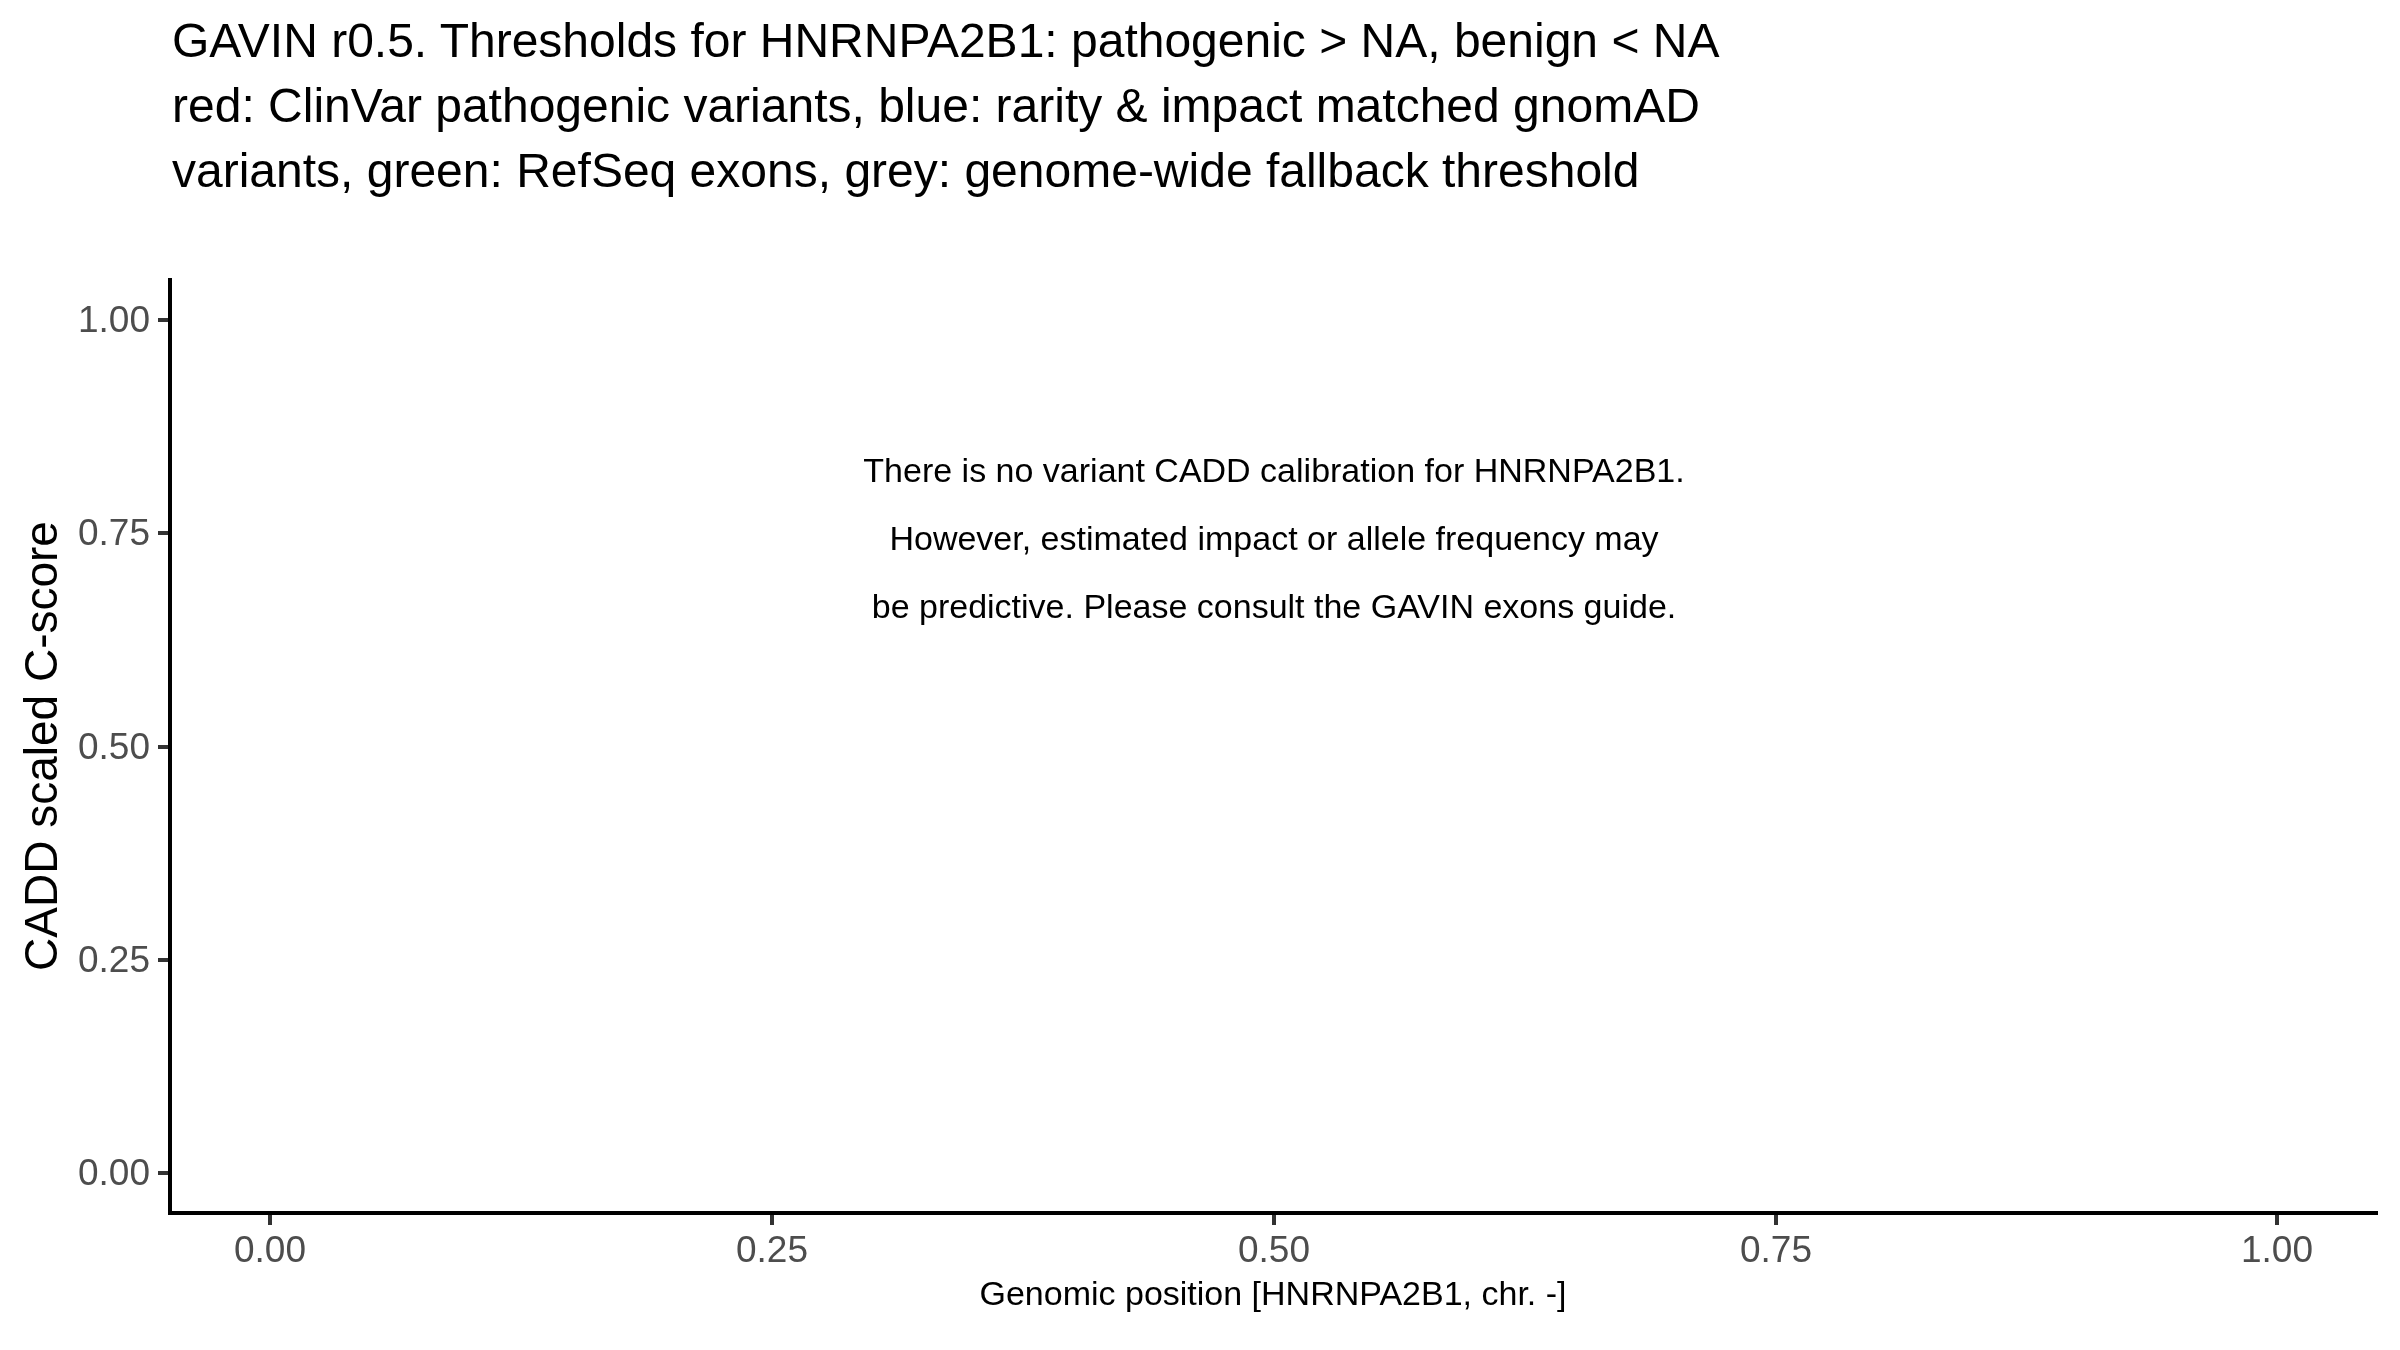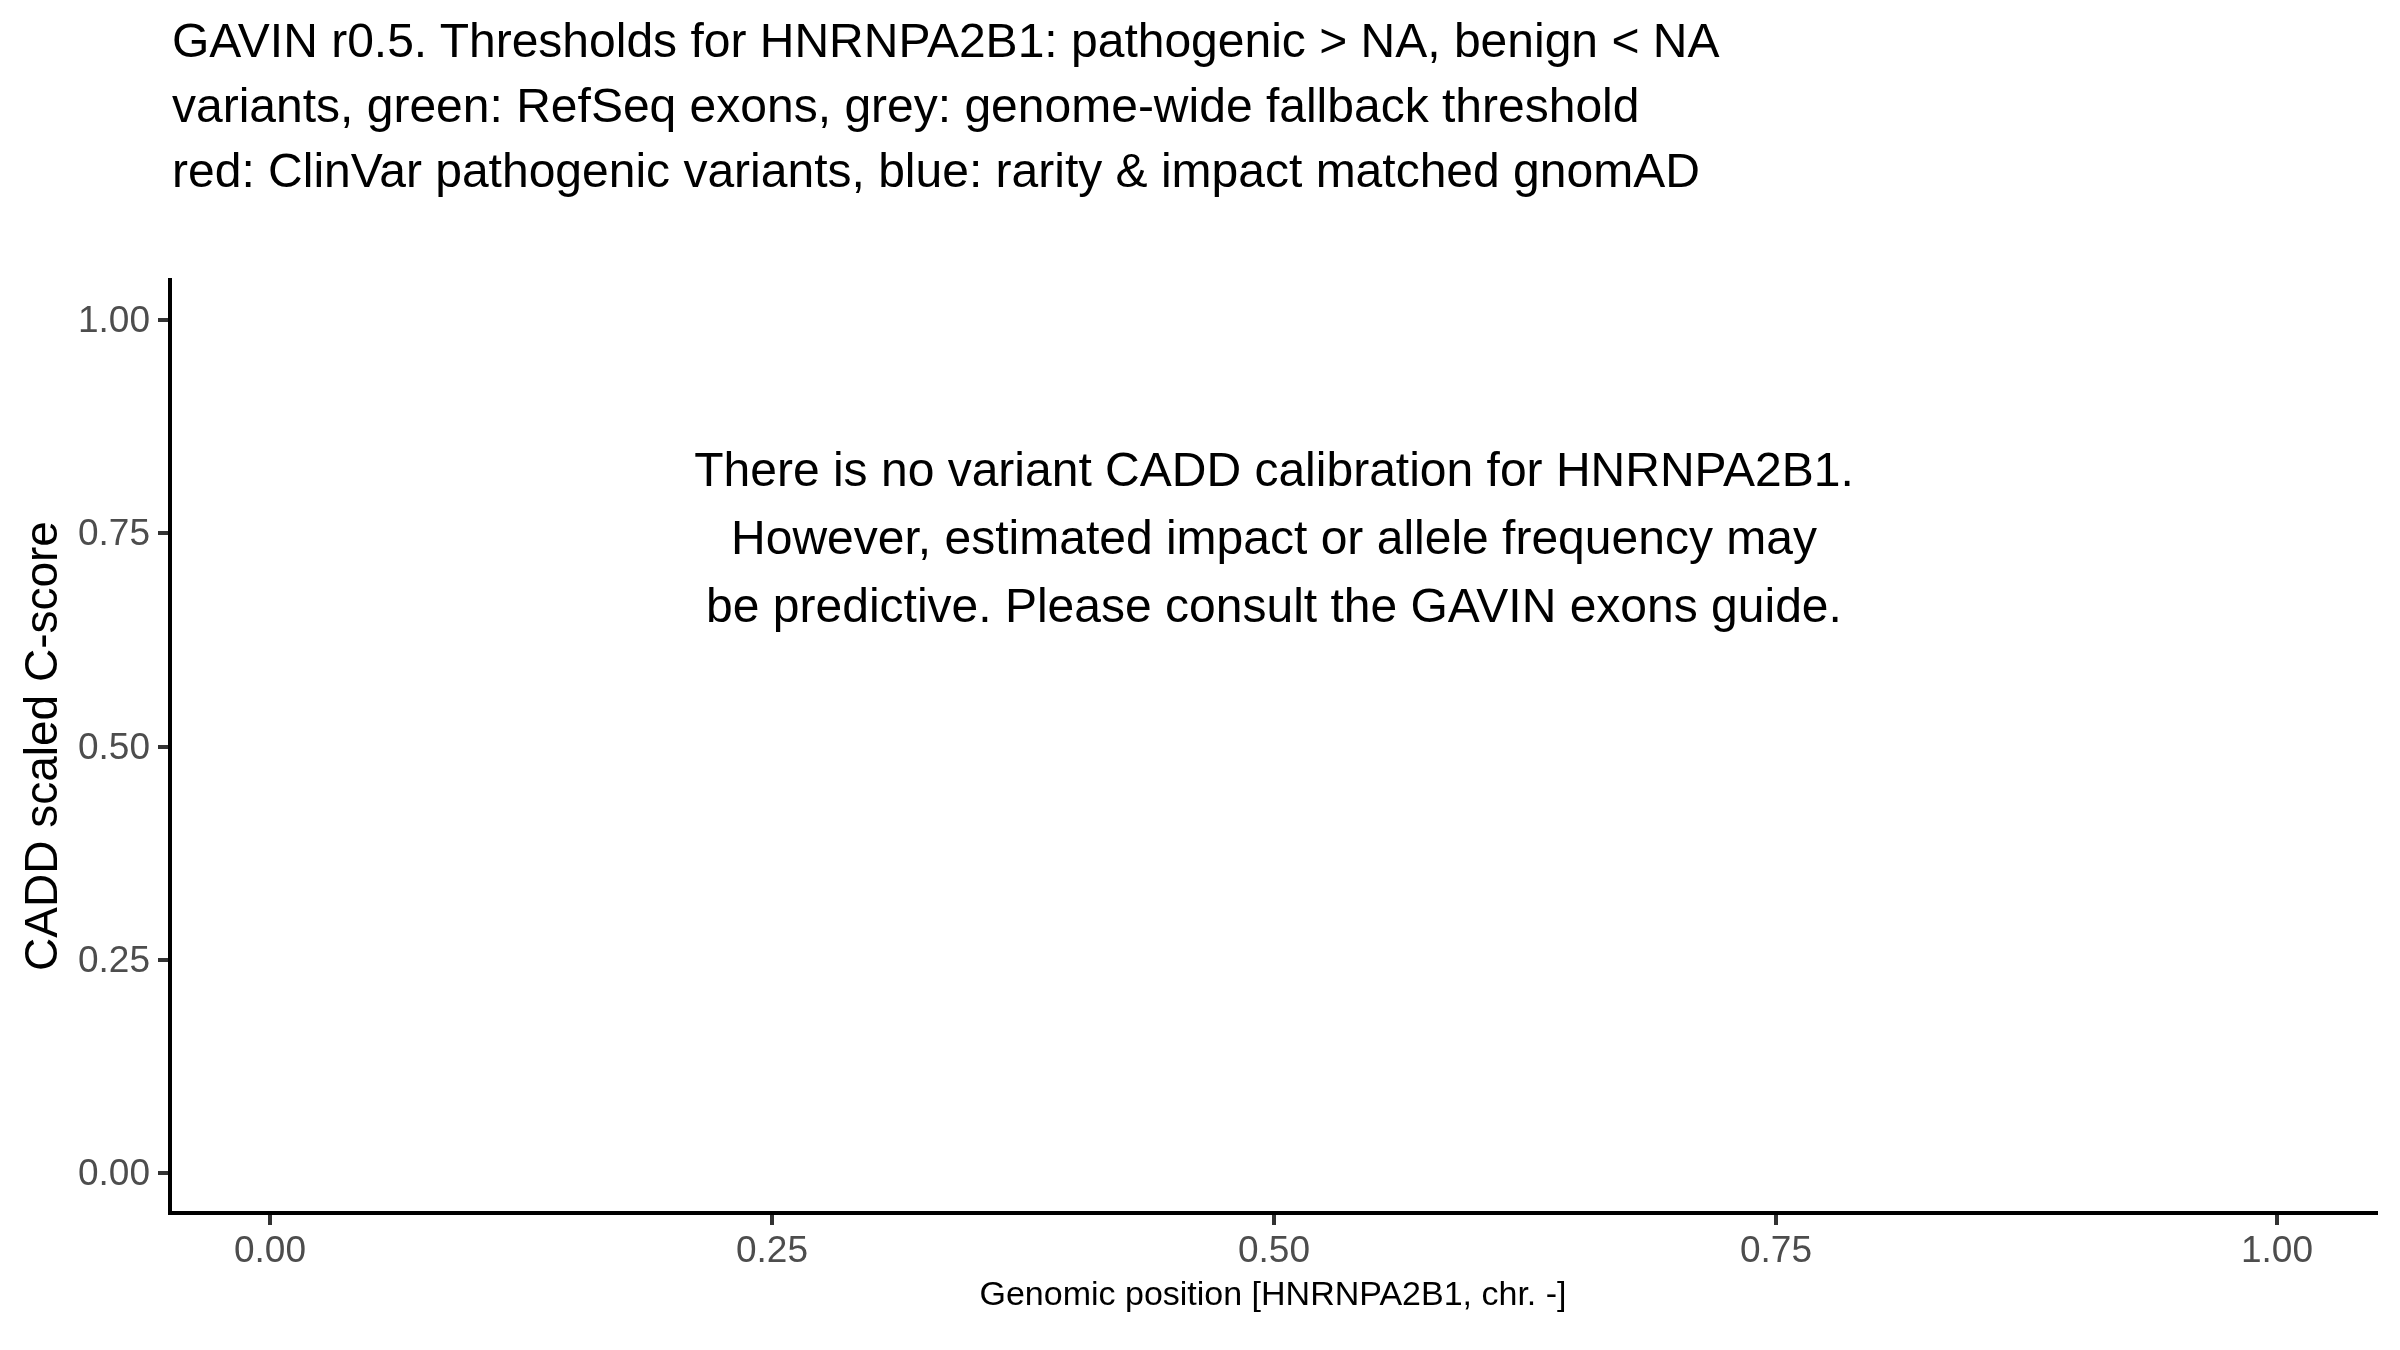--- a/index.html
+++ b/index.html
@@ -71,42 +71,42 @@
     font-size: 46px;
     color: #000000;
     white-space: nowrap;
   }
   #annotation {
     position: absolute;
     left: 168px;
     top: 436px;
     width: 2212px;
     text-align: center;
-    font-size: 48px;
+    font-size: 34px;
     line-height: 68px;
     color: #000000;
   }
   .panel {
     position: absolute;
     left: 172px;
     top: 278px;
     width: 2206px;
     height: 933px;
     background: #ffffff;
   }
 </style>
 </head>
 <body>
 
 <div id="plot">
 
   <div class="title-block">
     <div>GAVIN r0.5. Thresholds for HNRNPA2B1: pathogenic &gt; NA, benign &lt; NA</div>
+    <div>red: ClinVar pathogenic variants, blue: rarity &amp; impact matched gnomAD</div>
     <div>variants, green: RefSeq exons, grey: genome-wide fallback threshold</div>
-    <div>red: ClinVar pathogenic variants, blue: rarity &amp; impact matched gnomAD</div>
   </div>
 
   <div class="panel"></div>
 
   <div id="annotation">
     <div>There is no variant CADD calibration for HNRNPA2B1.</div>
     <div>However, estimated impact or allele frequency may</div>
     <div>be predictive. Please consult the GAVIN exons guide.</div>
   </div>
 

